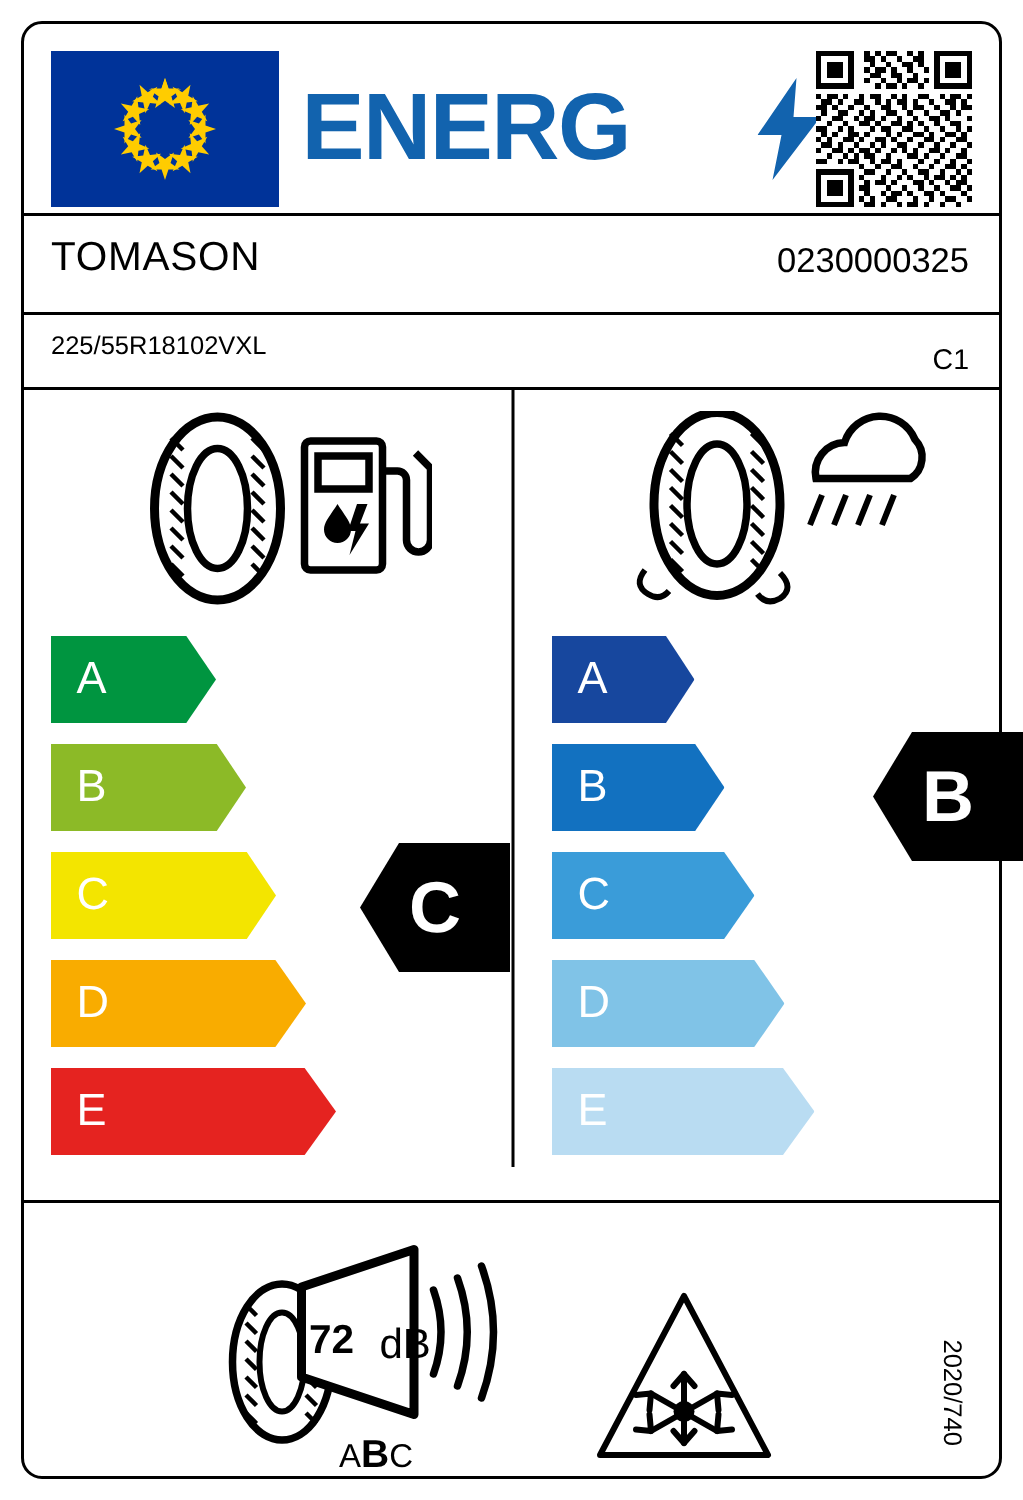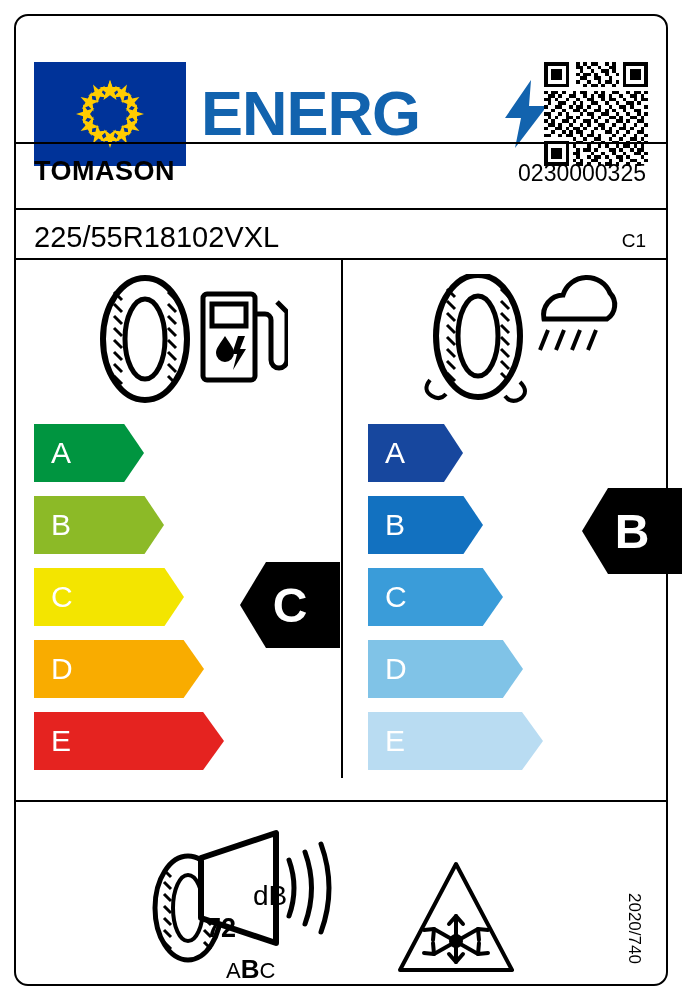--- a/index.html
+++ b/index.html
@@ -26,21 +26,20 @@
     box-sizing: border-box;
     background: #fff;
   }
 
   
   .header {
     position: absolute;
     left: 0; top: 0;
     width: 100%;
     height: 164px;
-    margin-top: 28px;
   }
   .eu-flag {
     position: absolute;
     left: 18px;
     top: 18px;
     width: 152px;
     height: 104px;
     background: #003399;
   }
   .eu-flag svg { display:block; }
@@ -81,37 +80,37 @@
   .hr2 { top: 192px; }
   .hr3 { top: 242px; }
   .hr4 { top: 784px; }
 
   
   .brand {
     position: absolute;
     left: 18px;
     top: 140px;
     font-size: 27px;
-    font-weight: bold;
+    font-weight: normal;
     letter-spacing: 0.5px;
   }
   .partnum {
     position: absolute;
     right: 20px;
     top: 144px;
     font-size: 23px;
     text-align: left;
   }
 
   
   .tyresize {
     position: absolute;
     left: 18px;
     top: 205px;
-    font-size: 29px;
+    font-size: 17px;
   }
   .tyreclass {
     position: absolute;
     right: 20px;
     top: 214px;
     font-size: 19px;
   }
 
   
   .vdiv {
@@ -180,21 +179,20 @@
     top: 812px;
     width: 200px;
     height: 150px;
   }
   .noise-value {
     position: absolute;
     left: 190px;
     top: 862px;
     font-size: 27px;
     font-weight: bold;
-    margin-top: 35px;
   }
   .noise-db {
     position: absolute;
     left: 237px;
     top: 864px;
     font-size: 28px;
     font-weight: normal;
   }
   .noise-classes {
     position: absolute;

